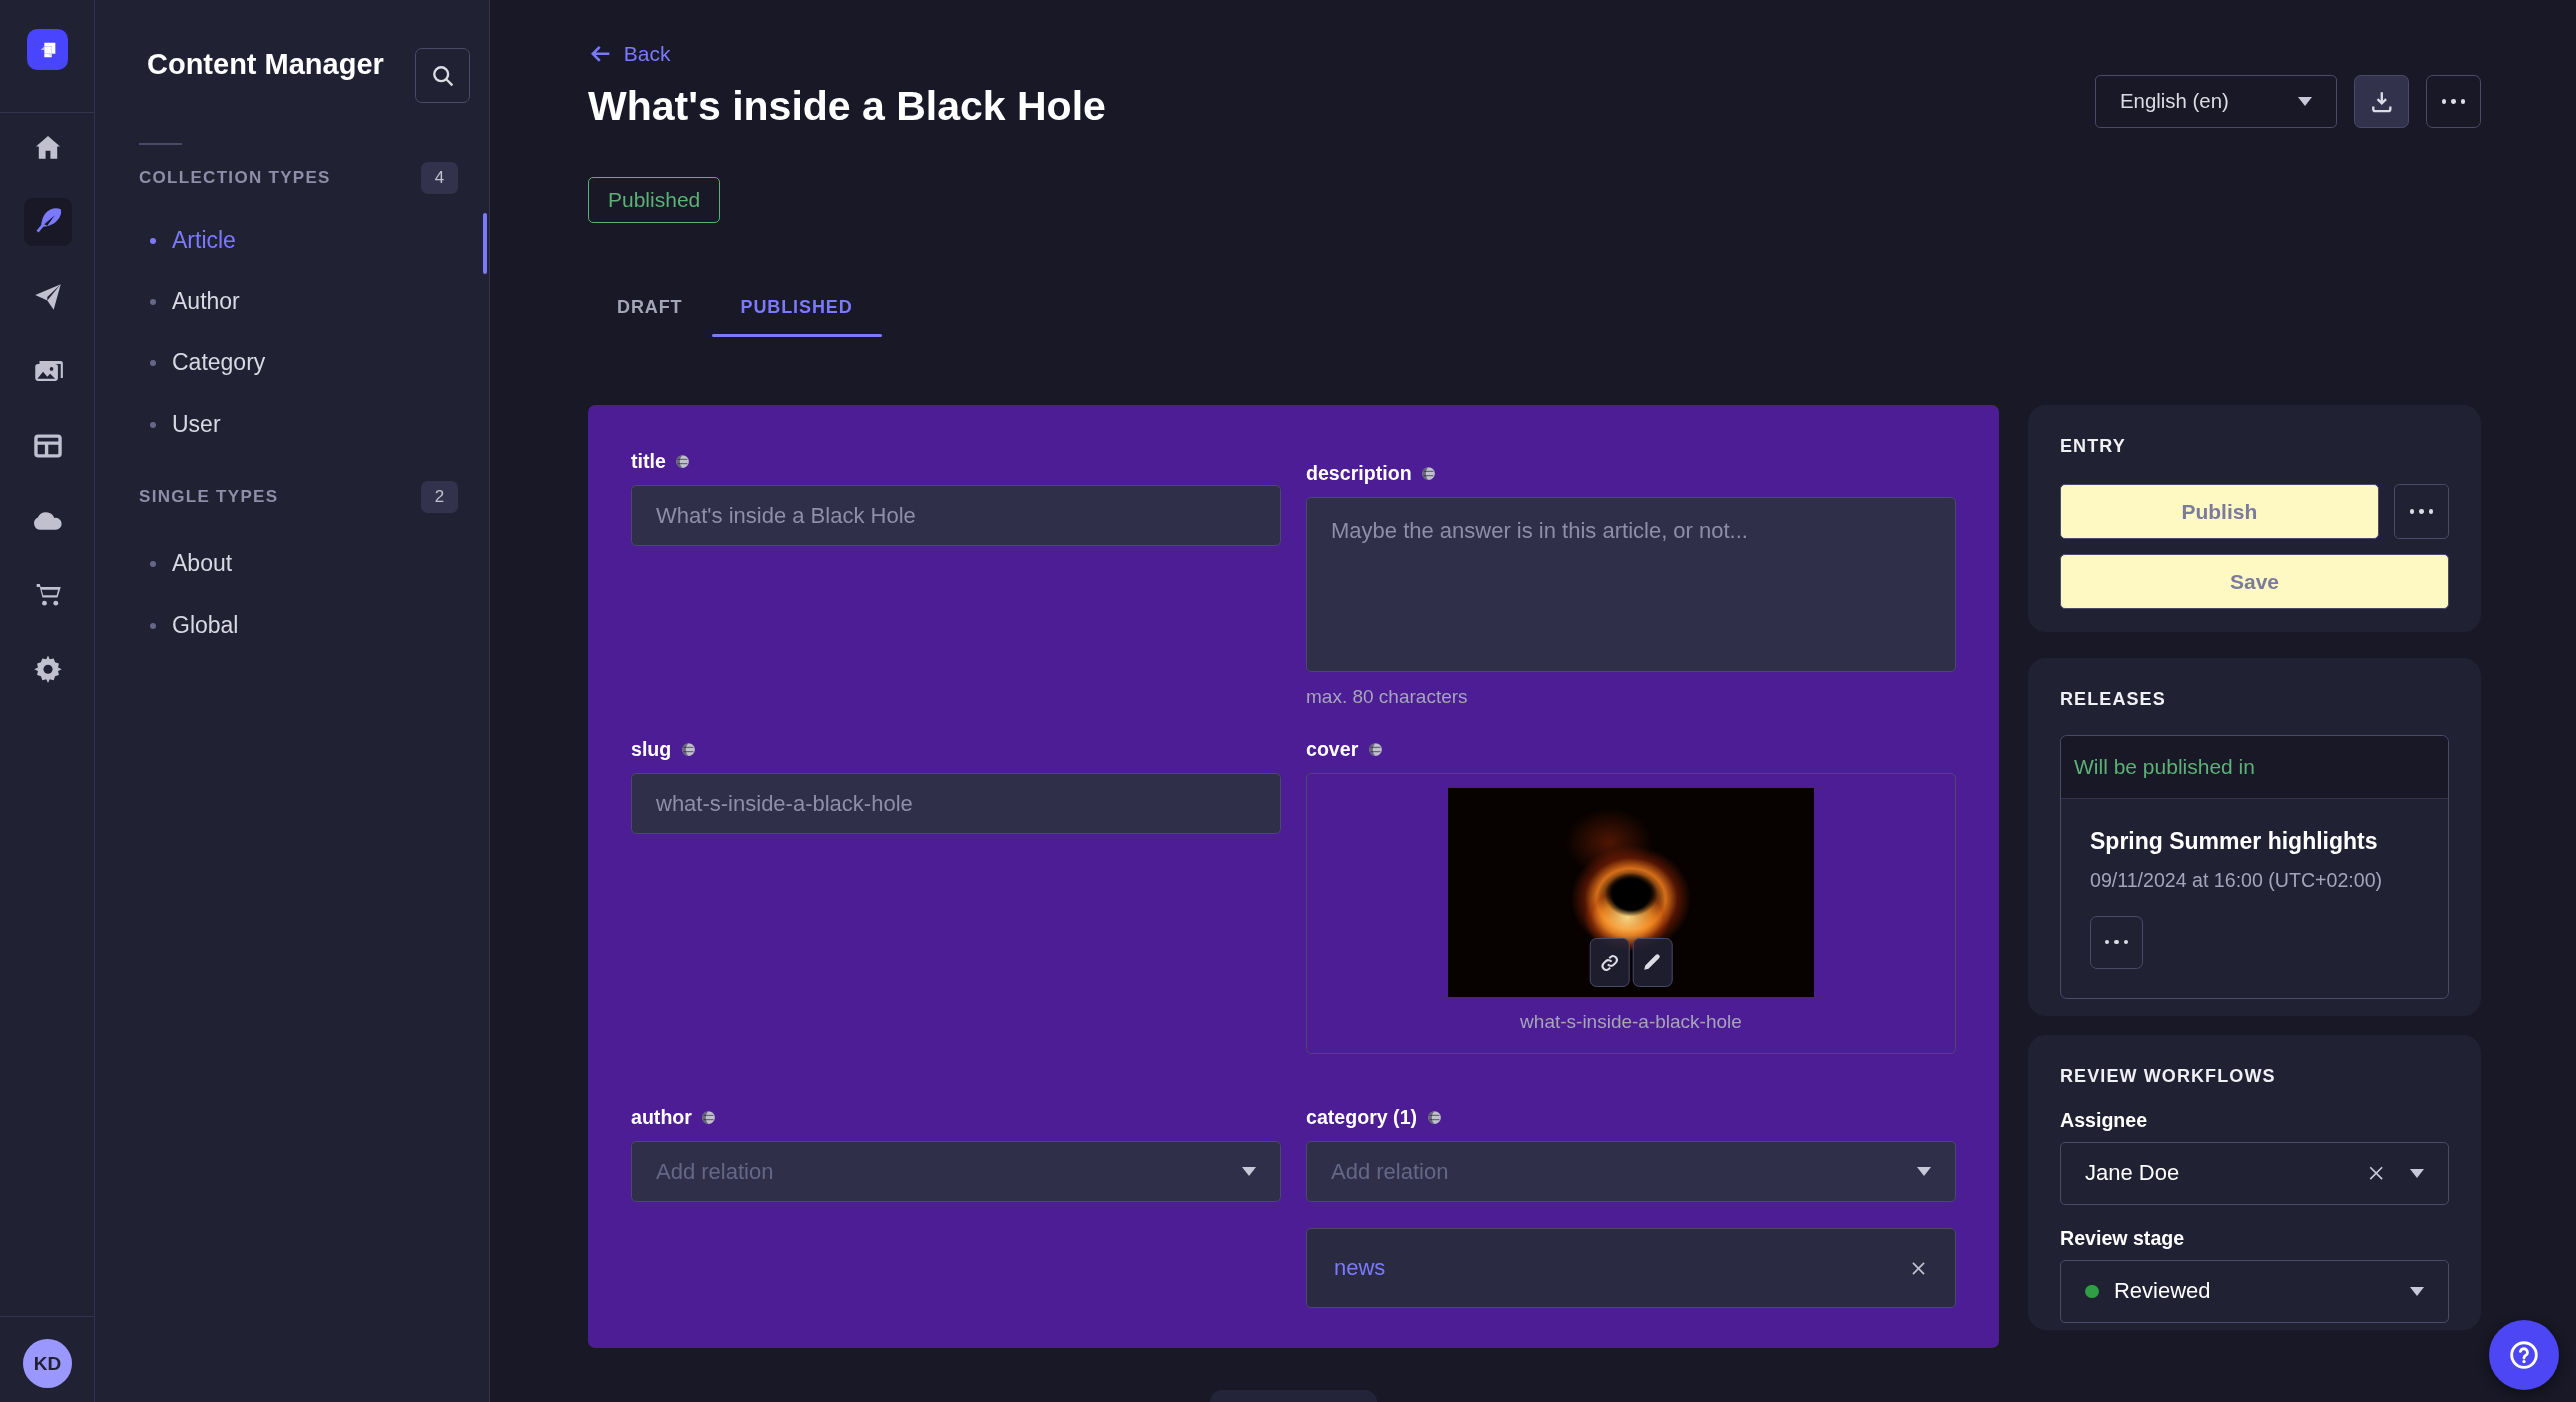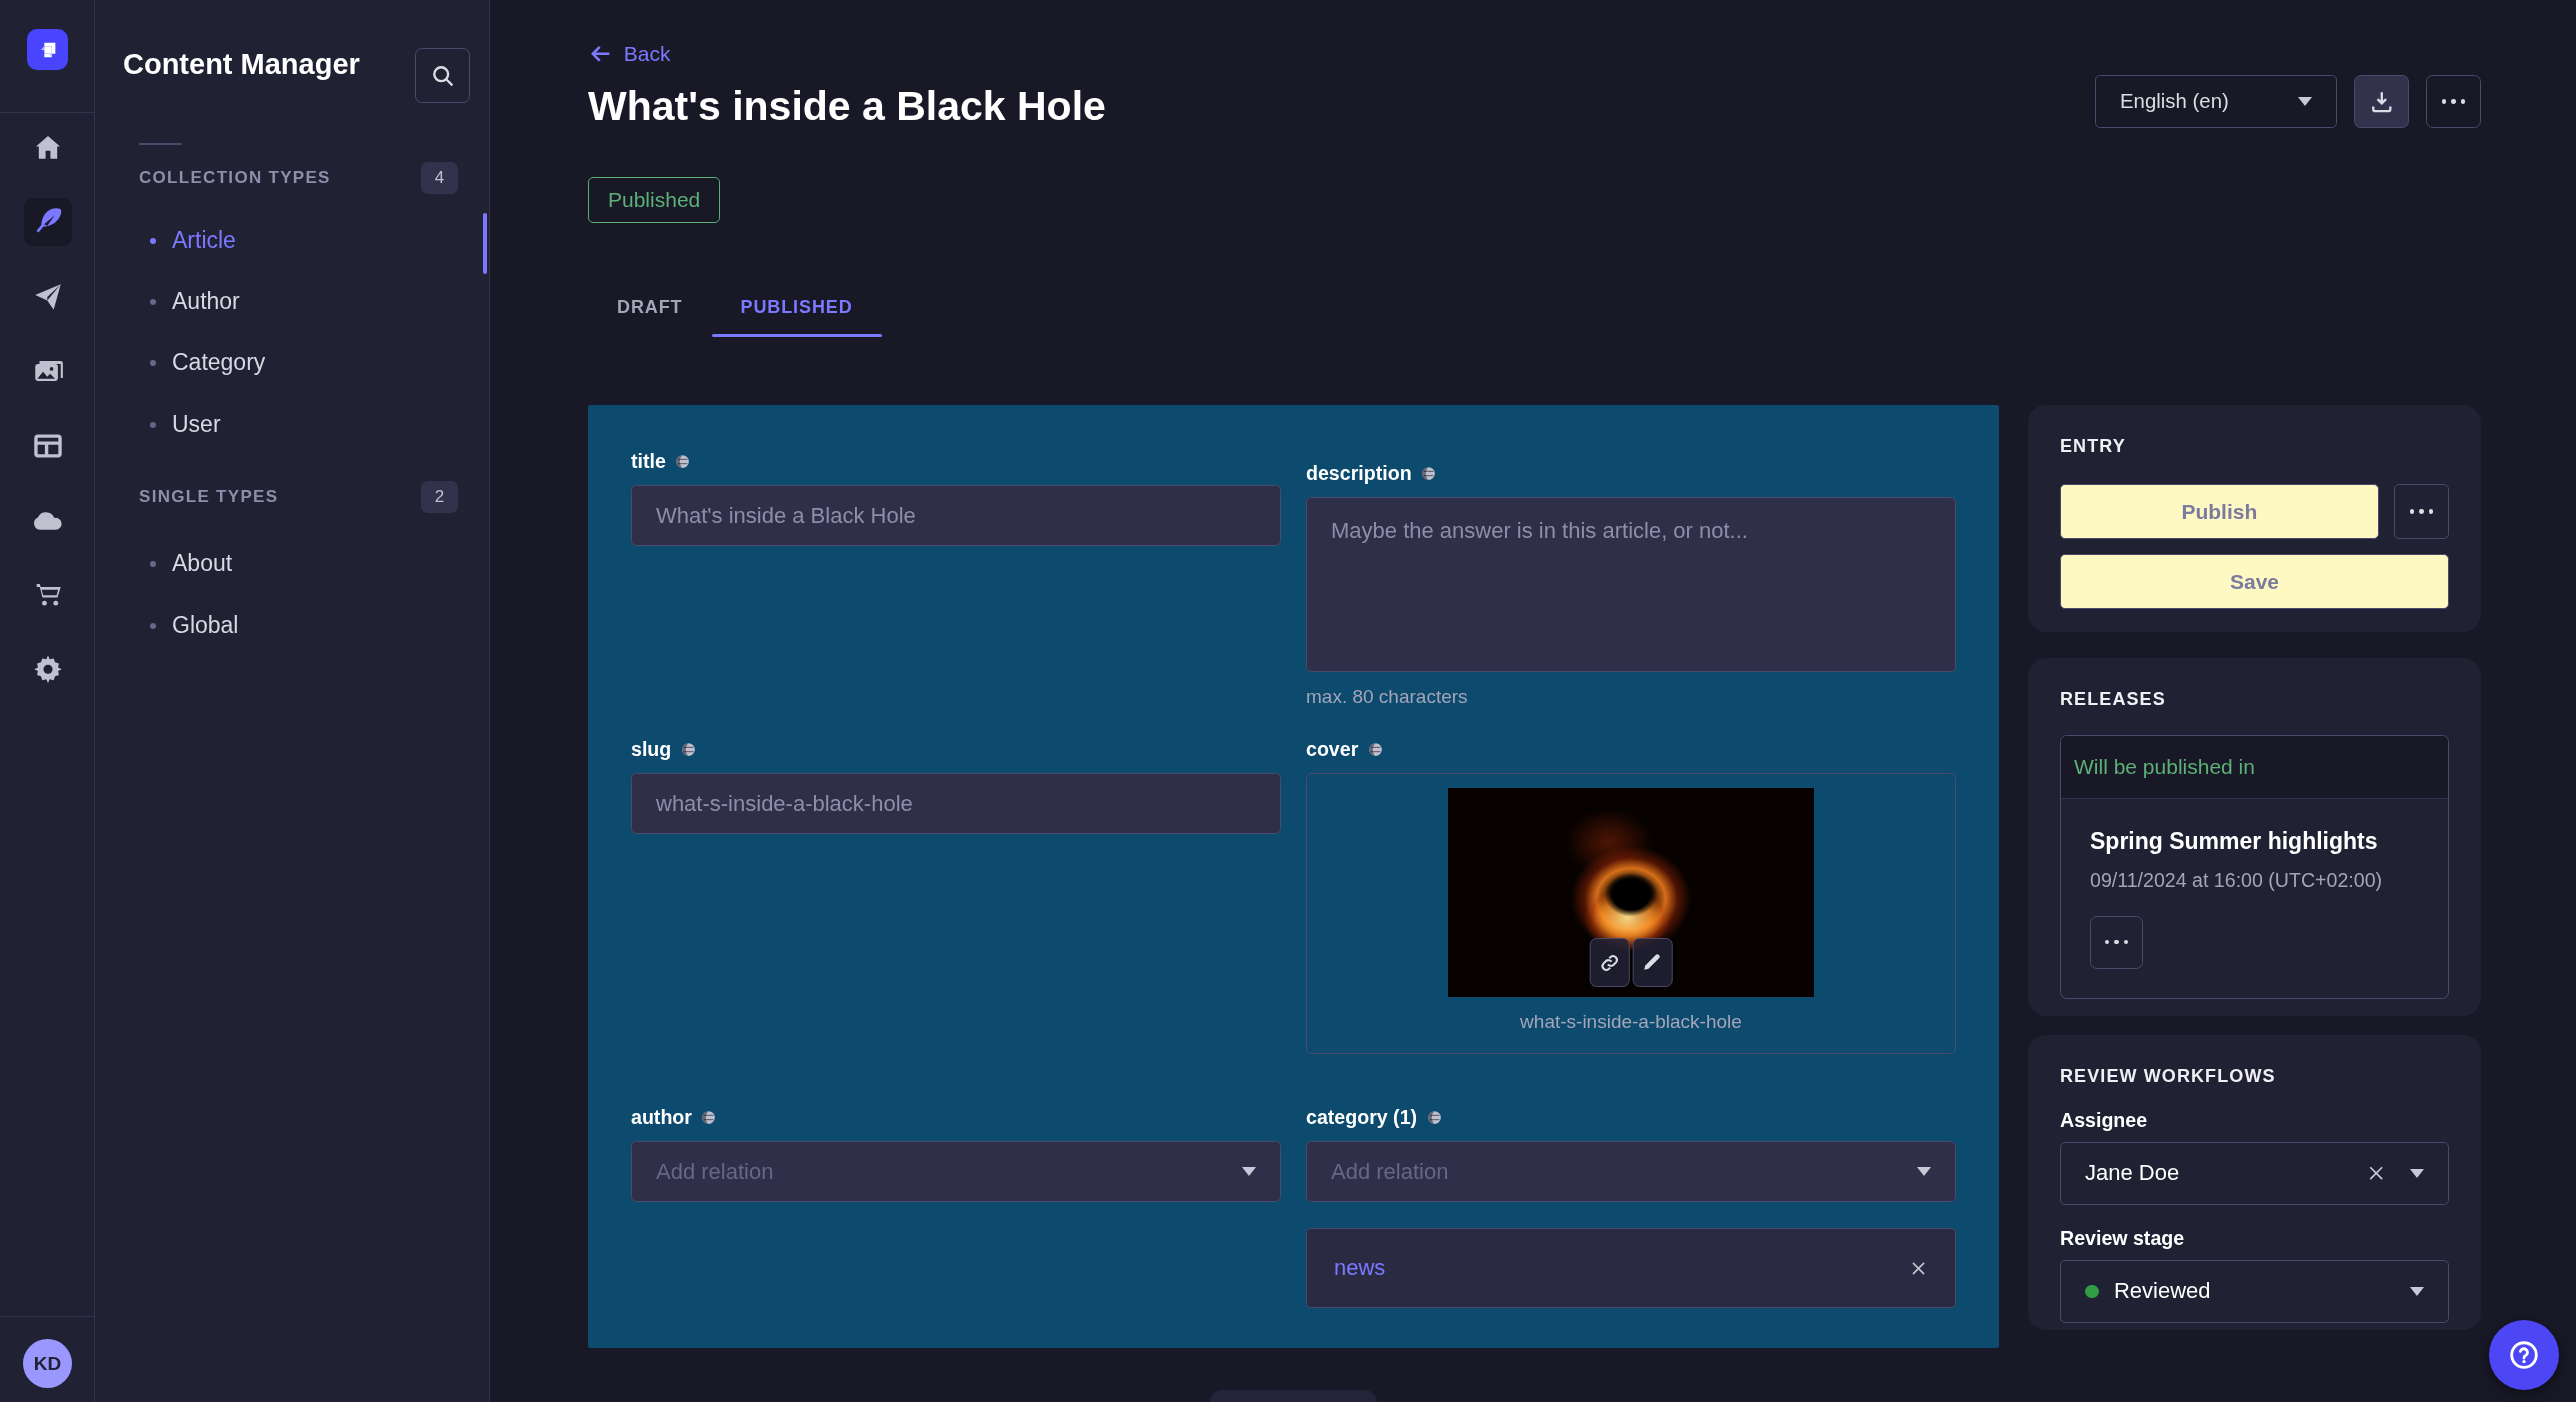--- a/index.html
+++ b/index.html
@@ -17,21 +17,21 @@
   .rail-icons { position:absolute; left:0; top:124px; width:95px; display:flex; flex-direction:column; align-items:center; gap:26.4px; }
   .rail-btn { width:48px; height:48px; border-radius:8.5px; display:flex; align-items:center; justify-content:center; }
   .rail-btn.active { background:#181826; }
   .rail-divider-bottom { position:absolute; left:0; top:1316px; width:100%; height:0.9px; background:#32324d; }
   .avatar { position:absolute; left:23px; top:1339px; width:49px; height:49px; border-radius:50%;
             background:#9a98ff; color:#212134; font-weight:bold; font-size:19px;
             display:flex; align-items:center; justify-content:center; }
   
   .subnav { position:absolute; left:95px; top:0; width:395px; height:1402px;
             background:#212134; border-right:0.9px solid #32324d; }
-  .subnav-title { position:absolute; left:28px; top:48px; font-size:29px; font-weight:bold; color:#ffffff; width:273px; }
+  .subnav-title { position:absolute; left:52px; top:48px; font-size:29px; font-weight:bold; color:#ffffff; width:273px; }
   .search-btn { position:absolute; right:19px; top:48px; width:55px; height:55px;
                 border:0.9px solid #4a4a6a; border-radius:6.8px; background:transparent;
                 display:flex; align-items:center; justify-content:center; cursor:pointer; }
   .subnav-mini-divider { position:absolute; left:44px; top:143px; width:43px; height:1.7px; background:#4a4a6a; }
   .group-label-row { position:absolute; left:44px; right:31px; display:flex; align-items:center; justify-content:space-between; }
   .group-label { font-size:17px; font-weight:600; letter-spacing:1.3px; color:#8e8ea9; text-transform:uppercase; }
   .count-badge { min-width:37px; height:32px; background:#32324d; border-radius:6.8px; color:#c0c0cf;
                  font-size:17px; display:flex; align-items:center; justify-content:center; }
   .nav-item { position:absolute; left:0; width:395px; height:61px; display:flex; align-items:center; cursor:pointer; }
   .nav-bullet { width:6px; height:6px; border-radius:50%; background:#666687; margin-left:55px; }
@@ -59,21 +59,21 @@
   .dots { display:flex; gap:5.1px; }
   .dots i { width:4.3px; height:4.3px; border-radius:50%; background:#dcdce4; }
   
   .tabs { position:absolute; left:97px; top:281px; display:flex; height:53px; }
   .tab { padding:0 29px; display:flex; align-items:center; font-size:18px; font-weight:700;
          letter-spacing:0.9px; color:#a5a5ba; position:relative; cursor:pointer; }
   .tab.active { color:#7b79ff; }
   .tab.active::after { content:""; position:absolute; left:0; right:0; bottom:-3.4px; height:3.4px; background:#7b79ff; border-radius:1.7px; }
   
   .form-card { position:absolute; left:97px; top:405px; width:1411px; height:943px;
-               background:#0c4a6e; border-radius:2px; }
+               background:#4c1d95; border-radius:7px; }
   .field { position:absolute; width:650px; }
   .field-label { display:flex; align-items:center; gap:8.5px; font-size:19.6px; font-weight:bold; color:#ffffff; height:24px; }
   .input, .textarea, .rel-select {
     margin-top:12px; width:100%; background:#2f2f4a; border:0.9px solid #4a4a6a; border-radius:5.1px;
     font-size:22px; color:#8e8ea9; display:flex; align-items:center; padding:0 24px; }
   .input { height:61px; }
   .textarea { height:175px; align-items:flex-start; padding-top:20.4px; }
   .hint { margin-top:13.6px; font-size:19px; color:#a5a5ba; }
   .rel-select { height:61px; justify-content:space-between; cursor:pointer; }
   .rel-select .ph { color:#666687; }

